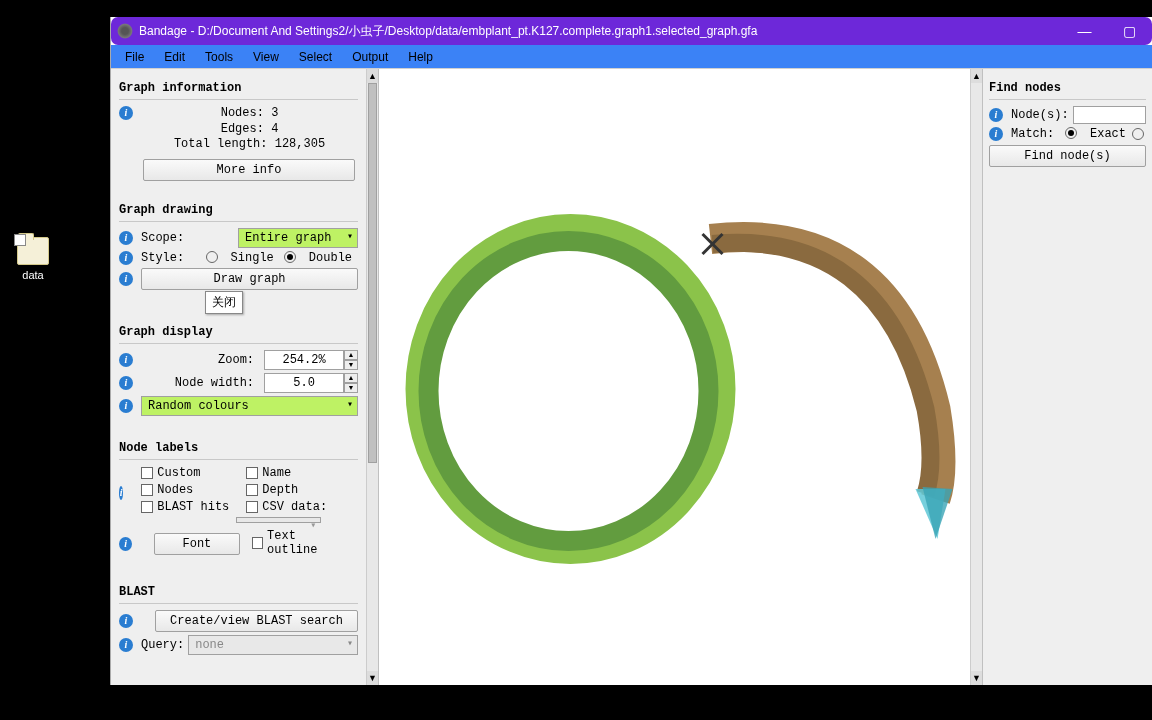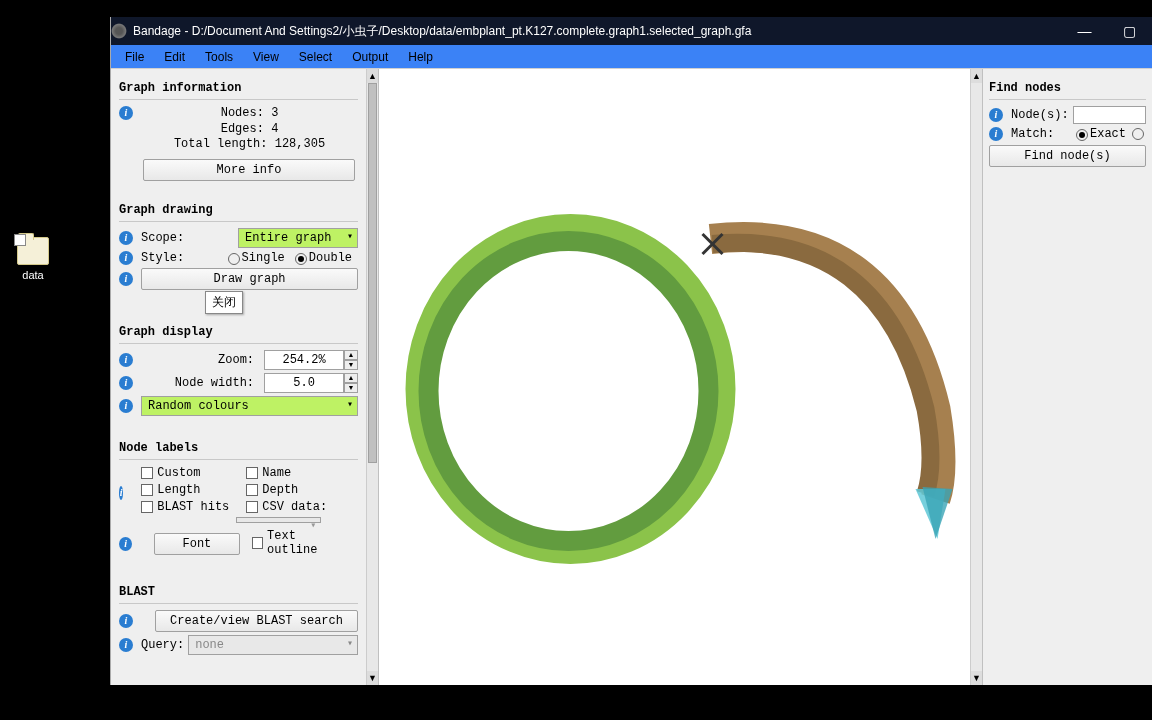--- a/index.html
+++ b/index.html
@@ -35,23 +35,23 @@
 .desktop-icon span { margin-top:4px; }
 
 .window {
   position: absolute; top: 17px; left: 110px; right: 0; bottom: 35px;
   width: 1042px; height: 668px;
   background: #fff;
   border-left: 1px solid #aaa;
   display: flex; flex-direction: column;
 }
 .titlebar {
-  height: 28px; background: #0f172a;
+  height: 28px; background: #6d28d9;
   display: flex; align-items: center; color: #fff;
-  font-size: 12px; white-space:nowrap;
+  padding-left: 6px; font-size: 12px; white-space:nowrap;border-radius:7px;
 }
 .titlebar .app-icon {
   width:16px; height:16px; margin-right:6px;
   background:radial-gradient(circle,#555 30%,#777 60%,transparent 70%);
   border-radius:50%;
 }
 .titlebar .title-text { flex:1; overflow:hidden; text-overflow:ellipsis; }
 .titlebar .winbtns { display:flex; height:100%; }
 .titlebar .winbtn { width:45px; display:flex; align-items:center; justify-content:center; }
 .titlebar .winbtn span { font-size:14px; line-height:1; }
@@ -93,21 +93,21 @@
   padding:3px 6px; text-align:center;
   font-family:"Courier New",monospace; font-size:12px;
 }
 .btn-wide { width:100%; }
 .combo {
   background:#bef264; border:1px solid #a0a0a0;
   padding:2px 18px 2px 6px; position:relative;
   font-family:"Courier New",monospace; font-size:12px;
 }
 .combo::after { content:"▾"; position:absolute; right:4px; top:1px; font-size:10px;}
-.radio { display:inline-flex; align-items:flex-end; gap:2px; margin-right:6px;}
+.radio { display:inline-flex; align-items:flex-start; gap:13px; margin-right:6px;}
 .radio .dot { width:12px; height:12px; border:1px solid #666; border-radius:50%; display:inline-flex; align-items:center; justify-content:center;}
 .radio .dot.sel::after { content:""; width:6px; height:6px; background:#000; border-radius:50%;}
 .spin { display:flex; align-items:center; }
 .spin input { width:80px; text-align:center; border:1px solid #a0a0a0; padding:2px; font-family:"Courier New",monospace; font-size:12px;}
 .spin .arrows { display:flex; flex-direction:column; }
 .spin .arrows button { width:14px; height:10px; font-size:7px; padding:0; border:1px solid #a0a0a0; background:#eee; line-height:8px;}
 .chk { display:inline-flex; align-items:center; gap:4px; margin-right:10px; margin-bottom:3px;}
 .chk .box { width:12px; height:12px; border:1px solid #666; background:#fff;}
 .graph-info-block { display:flex; align-items:flex-start; gap:4px;}
 .graph-info-text { flex:1; text-align:center; line-height:1.3;}
@@ -250,21 +250,21 @@
               <label class="chk" style="width:95px;">
                   <span class="box"></span>
                   <span>Custom</span>
                 </label>
               <label class="chk">
                   <span class="box"></span>
                   <span>Name</span>
                 </label>
               <label class="chk" style="width:95px;">
                   <span class="box"></span>
-                  <span>Length</span>
+                  <span>Nodes</span>
                 </label>
               <label class="chk">
                   <span class="box"></span>
                   <span>Depth</span>
                 </label>
               <label class="chk" style="width:95px;">
                   <span class="box"></span>
                   <span>BLAST hits</span>
                 </label>
               <label class="chk">

